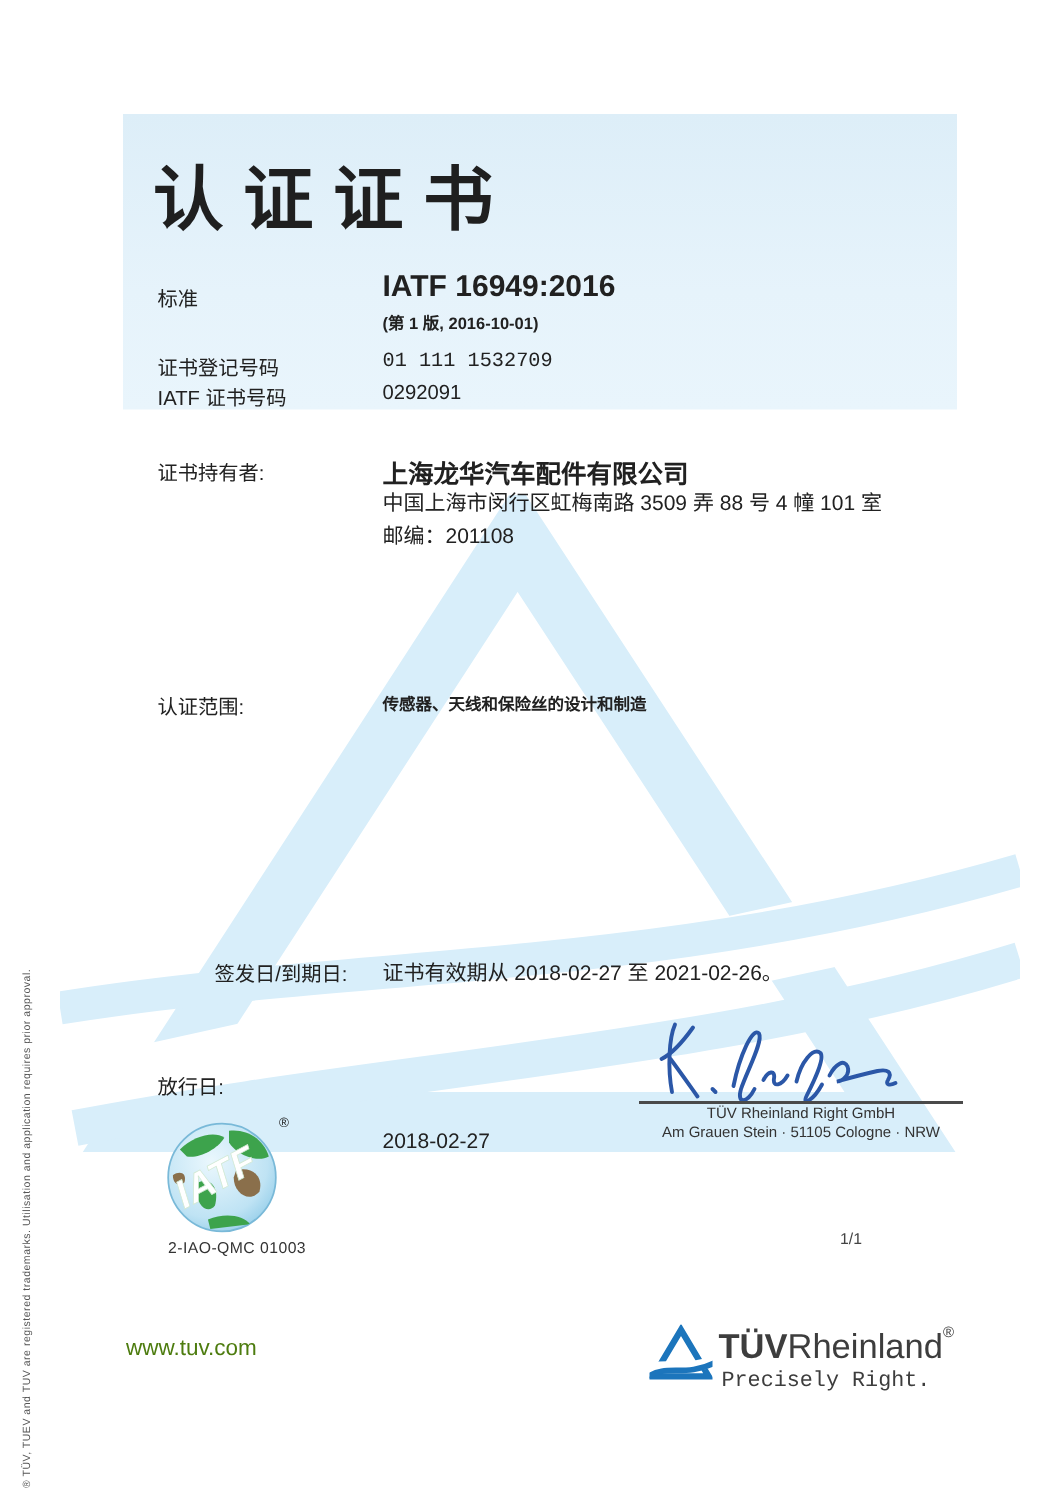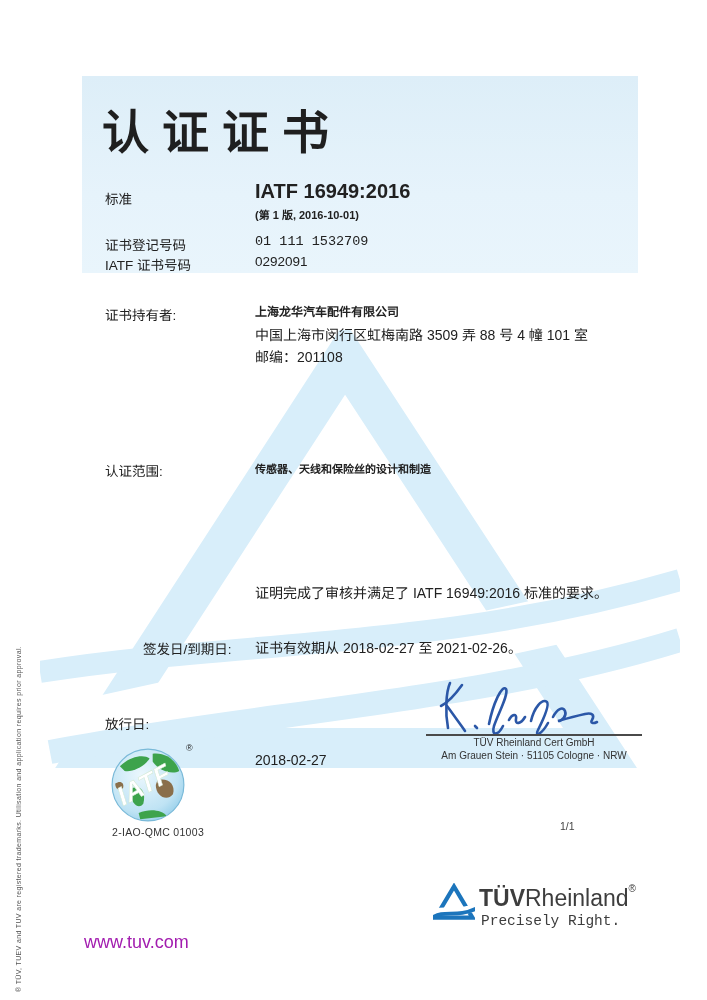--- a/index.html
+++ b/index.html
@@ -22,29 +22,29 @@
   }
   .title{
     left:102px;top:94px;
     font-size:47px;font-weight:bold;color:#1f1f1f;
     letter-spacing:13px;white-space:nowrap;
   }
   .lbl{font-size:13.5px;color:#212121;white-space:nowrap;}
   .val{font-size:13.5px;color:#212121;white-space:nowrap;}
   .std-val{left:255px;top:180px;font-size:20px;font-weight:bold;}
   .std-ed{left:255px;top:206px;font-size:11px;font-weight:bold;}
-  .company{font-weight:bold;font-size:12px;text-align:center;}
+  .company{font-weight:bold;font-size:17px;text-align:center;}
   .addr{font-size:14px;}
   .scope-val{font-weight:bold;font-size:11px;}
   .stmt{font-size:14px;}
   .sig-line{left:426px;top:734px;width:216px;height:1.5px;background:#4a4a4a;}
   .sig-block{left:426px;top:737px;width:216px;text-align:center;font-size:10px;color:#333;line-height:12.5px;}
   .code{left:112px;top:826px;font-size:10.5px;color:#333;letter-spacing:0.3px;text-align:right;}
   .pagenum{left:560px;top:820px;font-size:10.5px;color:#444;}
-  .site{left:84px;top:932px;font-size:18px;color:#a21caf;}
+  .site{left:84px;top:890px;font-size:15px;color:#4d7c0f;}
   .brand-name{left:479px;top:883px;font-size:23px;color:#3d3d3d;white-space:nowrap;}
   .brand-name .b{font-weight:bold;}
   .brand-name sup{font-size:10px;vertical-align:14px;}
   .tagline{left:481px;top:913px;font-size:14.5px;color:#3d3d3d;font-family:Liberation Mono, monospace;}
   .sidenote{
     left:22px;bottom:8px;
     transform-origin:0 100%;
     transform:rotate(-90deg);
     font-size:7px;color:#555;letter-spacing:0.35px;white-space:nowrap;
   }
@@ -76,41 +76,40 @@
   <div class="abs val" style="left:255px;top:254px;">0292091</div>
 
   <div class="abs lbl" style="left:105px;top:304px;">证书持有者:</div>
   <div class="abs val company" style="left:255px;top:302px;">上海龙华汽车配件有限公司</div>
   <div class="abs val addr" style="left:255px;top:324px;">中国上海市闵行区虹梅南路 3509 弄 88 号 4 幢 101 室</div>
   <div class="abs val addr" style="left:255px;top:346px;">邮编：201108</div>
 
   <div class="abs lbl" style="left:105px;top:460px;">认证范围:</div>
   <div class="abs val scope-val" style="left:255px;top:460px;">传感器、天线和保险丝的设计和制造</div>
 
-  <div class="abs val stmt" style="left:255px;top:582px;">证明完成了审核并满足了 IATF 16949:2016 标准的要求。</div>
 
   <div class="abs lbl" style="left:105px;top:638px;margin-left:38px;">签发日/到期日:</div>
   <div class="abs val" style="left:255px;top:637px;font-size:14px;">证书有效期从 2018-02-27 至 2021-02-26。</div>
 
   <div class="abs lbl" style="left:105px;top:713px;">放行日:</div>
   <div class="abs val" style="left:255px;top:752px;font-size:14px;">2018-02-27</div>
 
   <svg class="abs" style="left:432px;top:676px;" width="175" height="62" viewBox="0 0 175 62" fill="none" stroke="#2b57a7" stroke-width="2.6" stroke-linecap="round">
     <path d="M16,52 C13,36 14,16 18,7"></path>
     <path d="M9,30 C17,26 25,16 30,9"></path>
     <path d="M15,30 C21,38 28,48 33,55"></path>
     <path d="M43,50 c1,1 2,2 2,2"></path>
     <path d="M57,48 C61,28 70,8 74,13 C77,18 66,38 62,50 C59,60 66,60 71,50"></path>
     <path d="M77,44 C80,38 85,37 84,43 C83,49 89,48 93,41"></path>
     <path d="M99,45 C102,32 110,22 115,26 C118,30 110,46 106,54 C102,62 110,58 116,47"></path>
     <path d="M121,41 C125,33 131,30 133,35 C135,40 130,45 126,45 C133,43 144,40 153,38 C160,36.5 163,39 160,44 C158,47 161,48 165,46"></path>
   </svg>
   <div class="abs sig-line"></div>
   <div class="abs sig-block">
-    <div>TÜV Rheinland Cert GmbH</div>
+    <div>TÜV Rheinland Right GmbH</div>
     <div>Am Grauen Stein · 51105 Cologne · NRW</div>
   </div>
 
   <svg class="abs" style="left:108px;top:746px;" width="80" height="78" viewBox="0 0 100 100">
     <defs>
       <radialGradient id="ocean" cx="40%" cy="35%" r="75%">
         <stop offset="0%" stop-color="#eaf7fd"></stop>
         <stop offset="70%" stop-color="#bfe3f4"></stop>
         <stop offset="100%" stop-color="#8fcbe8"></stop>
       </radialGradient>

